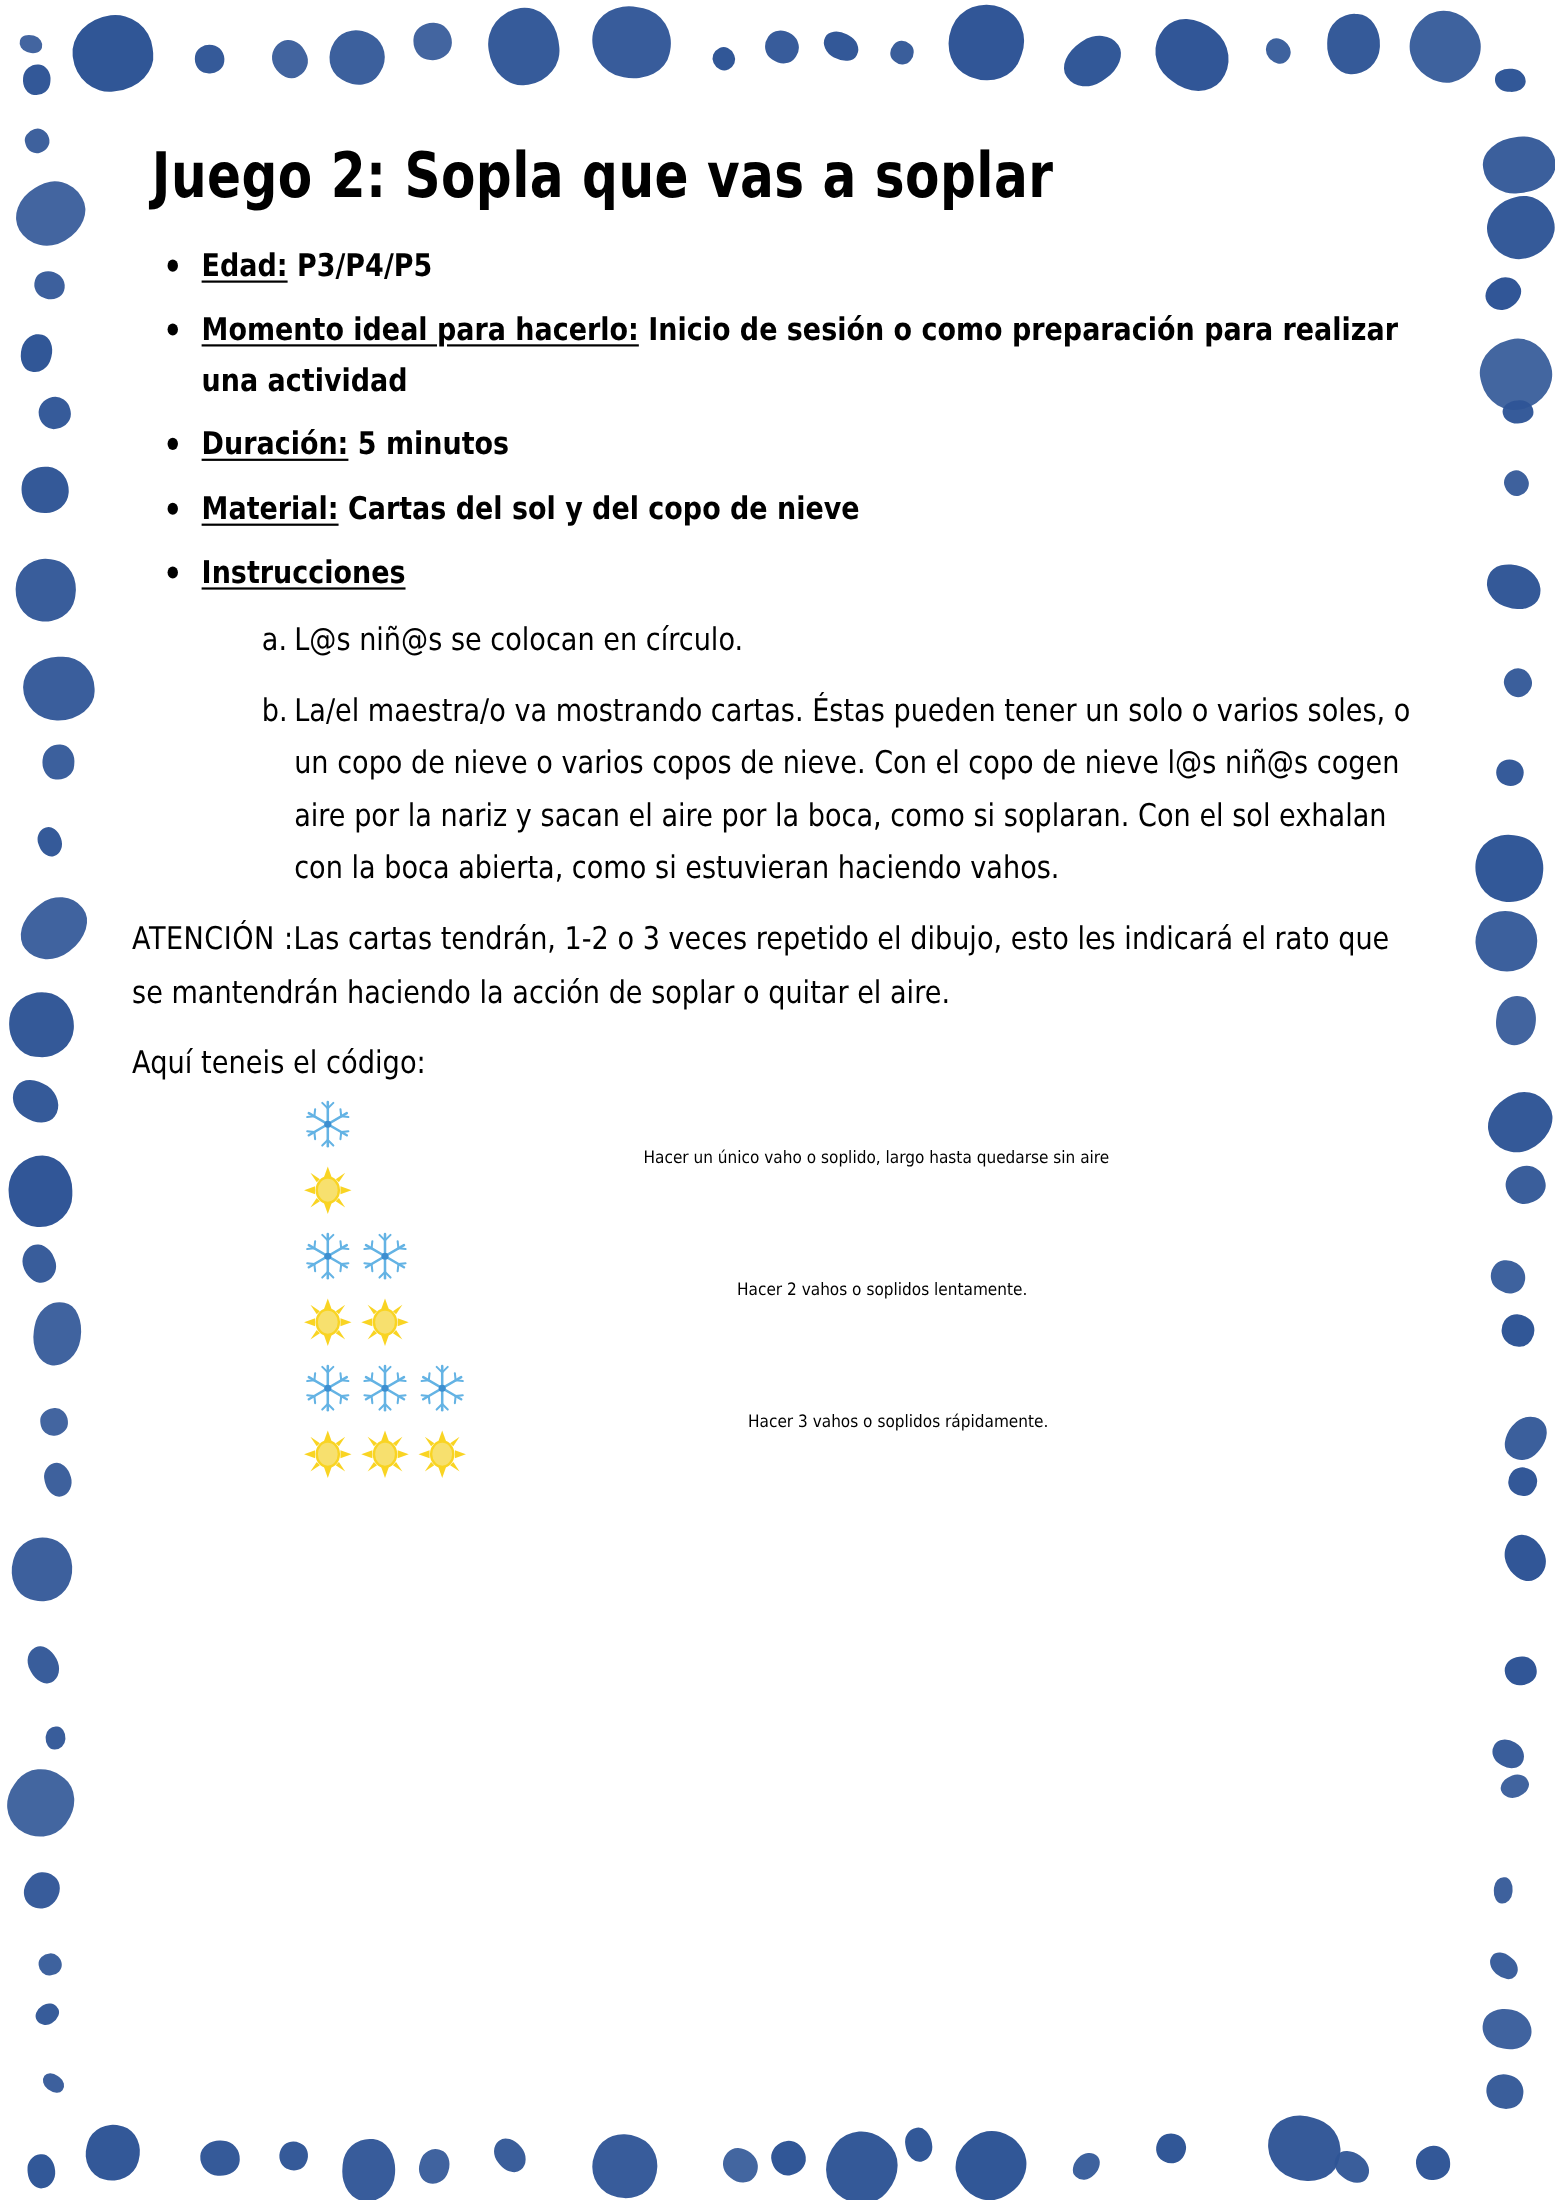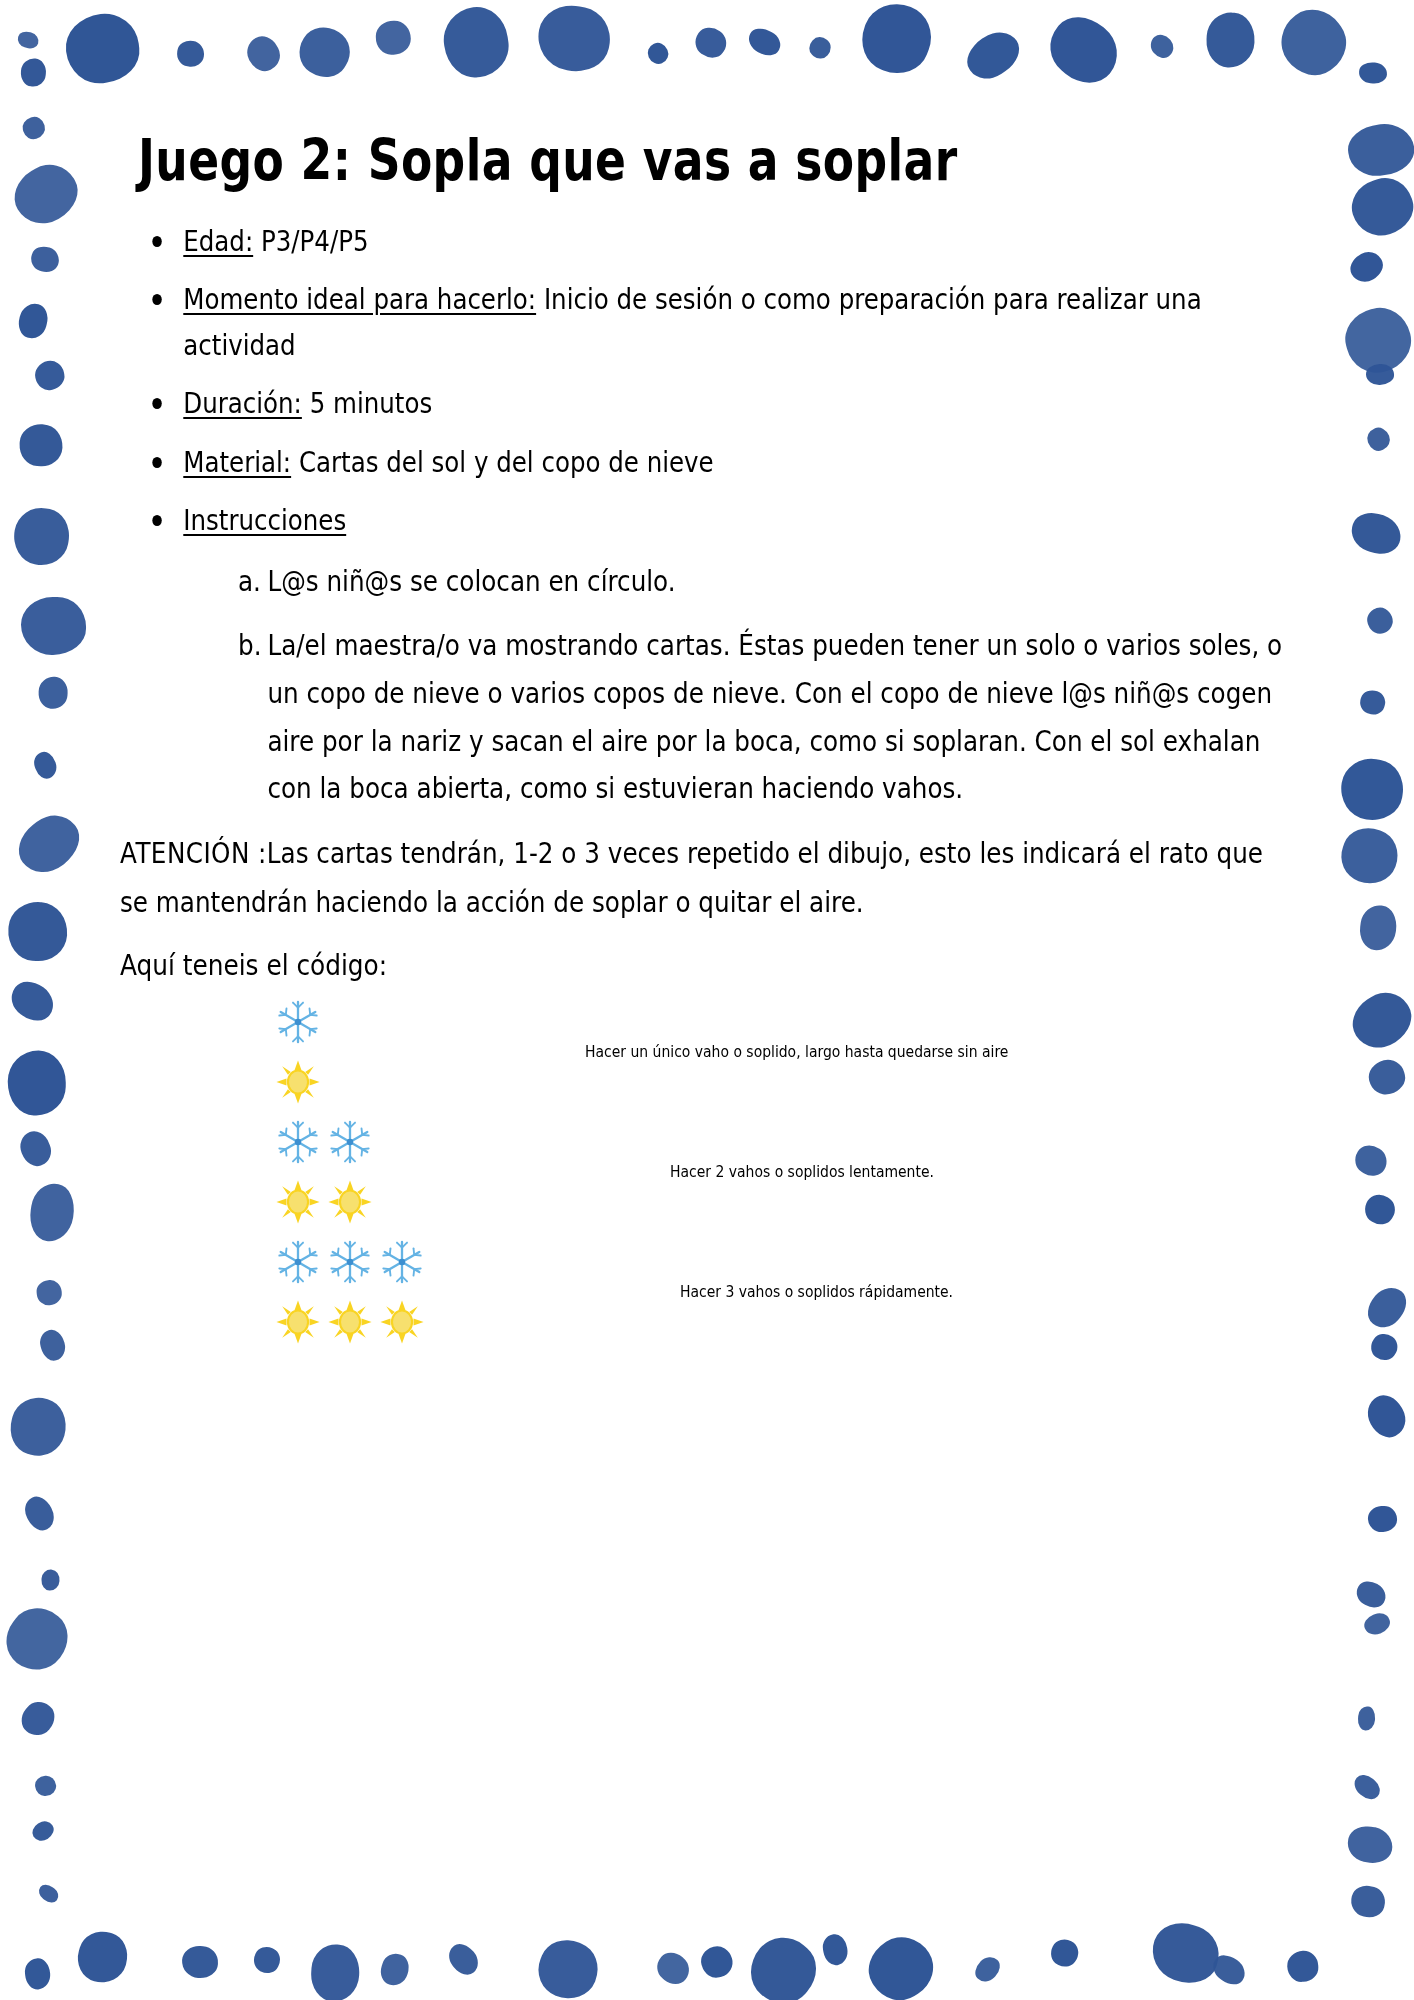--- a/index.html
+++ b/index.html
@@ -33,21 +33,21 @@
     font-weight:bold;
     letter-spacing:0.5px;
     color:#000;
     transform:scaleX(0.80);
     transform-origin:left center;
     white-space:nowrap;
     margin:22px 0 26px 18px;
   }
 
   
-  ul.main-list { list-style:none; margin:0 0 0 22px; }
+  ul.main-list { list-style:none; margin:0 0 0 22px;font-weight:bold; }
   ul.main-list > li {
     position:relative;
     padding-left:48px;
     margin-bottom:12px;
     font-size:28.5px;
     line-height:1.62;
     color:#000;
     transform:scaleX(0.86);
     transform-origin:left top;
     width:116%;

